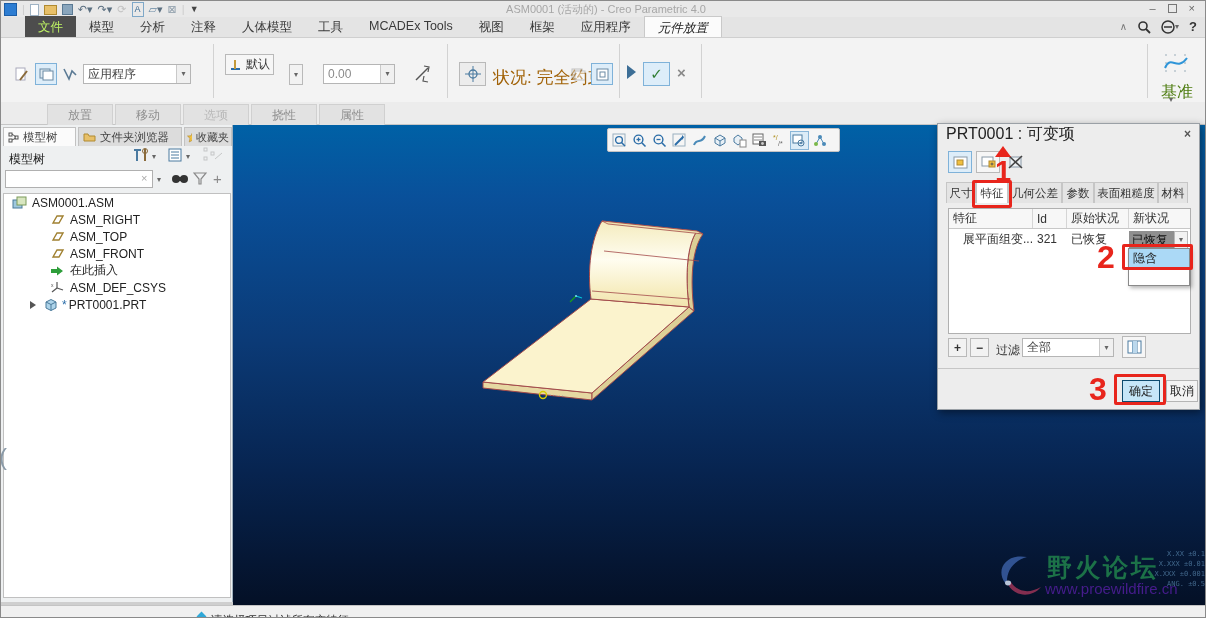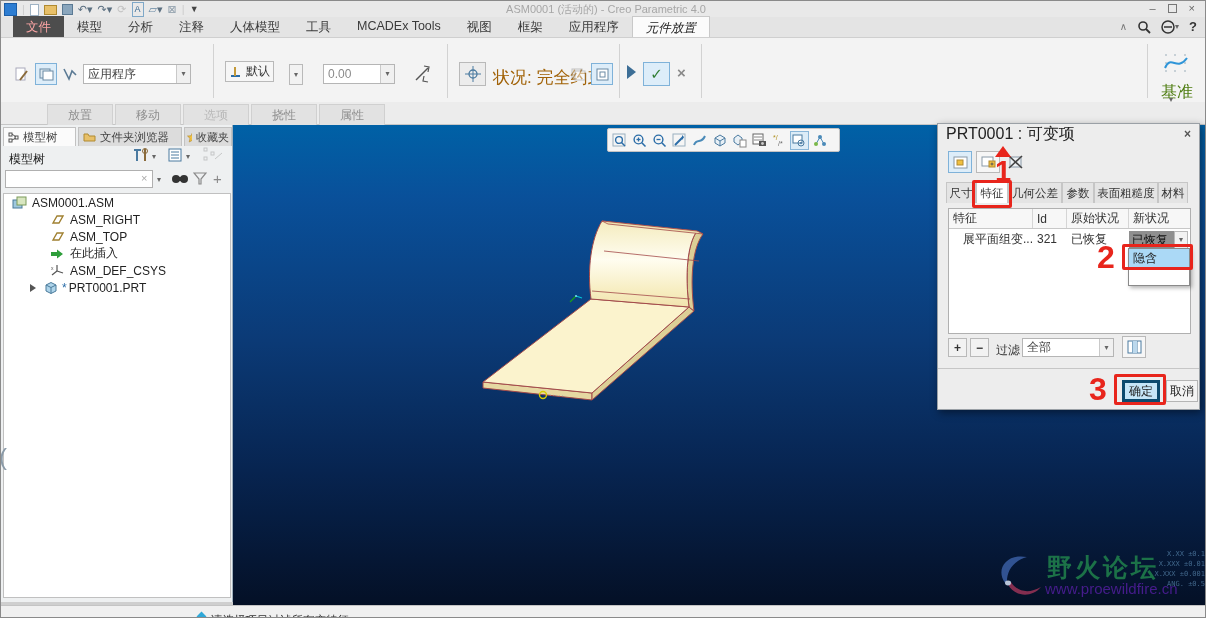--- a/index.html
+++ b/index.html
@@ -14,21 +14,21 @@
 .caret{font-size:8px;color:#666;line-height:1}
 
 #titlebar{position:absolute;left:0;top:0;width:100%;height:16px;background:#e9e9e9}
 #titlebar .win-title{position:absolute;left:420px;top:1px;width:370px;text-align:center;color:#a7a7a7;font-size:11px}
 .qat{position:absolute;top:1px;display:flex;align-items:center;gap:5px}
 .qat span{font-size:11px;color:#5b6f80;line-height:13px}
 .winctl{position:absolute;top:1px;display:flex;gap:12px;color:#666;font-size:11px}
 
 #ribbontabs{position:absolute;left:0;top:16px;width:100%;height:21px;background:#e4e4e4;border-bottom:1px solid #cfcfcf;display:flex;align-items:flex-end}
 .rtab{height:21px;padding:3px 13px 0 13px;font-size:12.5px;color:#3a3a3a;cursor:default}
-.rtab.file{background:#4d4d4d;color:#fca5a5;margin-left:12px}
+.rtab.file{background:#4d4d4d;color:#bef264;margin-left:24px}
 .rtab.active{background:#fbfbfb;border:1px solid #c9c9c9;border-bottom:none;font-style:italic;color:#222}
 .rt-icons{position:absolute;right:8px;top:2px;display:flex;gap:10px;align-items:center;color:#333}
 
 #ribbonbody{position:absolute;left:0;top:37px;width:100%;height:64px;background:#f3f3f3}
 .combo{display:flex;align-items:center;height:20px;background:#fff;border:1px solid #b5b5b5}
 .combo .val{flex:1;padding:0 4px;color:#444;font-size:12px;white-space:nowrap;overflow:hidden}
 .combo .dd{width:14px;height:100%;border-left:1px solid #c9c9c9;background:#f0f0f0;display:flex;align-items:center;justify-content:center}
 
 #subtabs{position:absolute;left:0;top:101px;width:100%;height:23px;background:#ececec;border-bottom:1px solid #c6c6c6}
 .stab{position:absolute;top:2px;height:21px;width:66px;background:#e2e2e2;border:1px solid #d0d0d0;border-bottom:none;text-align:center;line-height:20px;color:#8f8f8f;font-size:12px}
@@ -131,21 +131,21 @@
       </svg>
   </div>
   <div class="combo abs" style="left:82px;top:26px;width:108px">
     <span class="val">应用程序</span>
     <span class="dd">
         <span class="caret">▾</span>
       </span>
   </div>
   <div class="sep-v" style="left:212px;top:6px;height:54px"></div>
 
-  <div class="flex abs btn-border" style="left:224px;top:23px;height:21px;padding:0 3px;gap:4px;background:#f6f6f6">
+  <div class="flex abs btn-border" style="left:224px;top:16px;height:21px;padding:0 3px;gap:4px;background:#f6f6f6">
     <svg width="13" height="13">
         <line x1="2" y1="11" x2="11" y2="11" stroke="#2b6da8" stroke-width="2"></line>
         <line x1="6" y1="2" x2="6" y2="11" stroke="#c49a3a" stroke-width="2"></line>
       </svg>
     <span>默认</span>
   </div>
   <div class="ib btn-border abs" style="left:288px;top:26px;width:14px;height:21px">
       <span class="caret">▾</span>
     </div>
 
@@ -405,20 +405,26 @@
         </svg>
       <span style="margin-left:66px">ASM_RIGHT</span>
     </div>
     <div class="trow">
       <svg style="position:absolute;left:46px" width="15" height="11">
           <polygon points="3,9 7,2 13,2 9,9" fill="none" stroke="#a08030" stroke-width="1.4"></polygon>
         </svg>
       <span style="margin-left:66px">ASM_TOP</span>
     </div>
     <div class="trow">
+      <svg style="position:absolute;left:46px" width="15" height="11">
+          <polygon points="3,9 7,2 13,2 9,9" fill="none" stroke="#a08030" stroke-width="1.4"></polygon>
+        </svg>
+      <span style="margin-left:66px">ASM_FRONT</span>
+    </div>
+    <div class="trow">
       <svg style="position:absolute;left:46px" width="14" height="10">
           <polygon points="1,3 7,3 7,0.5 13,5 7,9.5 7,7 1,7" fill="#2e9e3a"></polygon>
         </svg>
       <span style="margin-left:66px">在此插入</span>
     </div>
     <div class="trow">
       <svg style="position:absolute;left:46px" width="15" height="13">
           <line x1="7" y1="7" x2="7" y2="1" stroke="#555" stroke-width="1.2"></line>
           <line x1="7" y1="7" x2="2" y2="11" stroke="#555" stroke-width="1.2"></line>
           <line x1="7" y1="7" x2="13" y2="9" stroke="#555" stroke-width="1.2"></line>
@@ -512,21 +518,21 @@
   <div class="ib btn-border abs" style="left:184px;top:212px;width:24px;height:22px;background:#f6f6f6">
     <svg width="15" height="14">
         <rect x="1" y="1" width="13" height="12" fill="#fff" stroke="#4a7aa0"></rect>
         <line x1="5.5" y1="1" x2="5.5" y2="13" stroke="#4a7aa0"></line>
         <line x1="10" y1="1" x2="10" y2="13" stroke="#4a7aa0"></line>
         <rect x="5.5" y="1" width="4.5" height="12" fill="#bcd8ec"></rect>
       </svg>
   </div>
 
   <div class="abs" style="left:0;top:244px;width:100%;height:1px;background:#c6c6c6"></div>
-  <div class="ib abs" style="left:184px;top:256px;width:38px;height:22px;background:#c6e6f8;border:3px solid #0c4a6e;font-size:12px;color:#222">确定</div>
+  <div class="ib abs" style="left:184px;top:256px;width:38px;height:22px;background:#c6e6f8;border:1px solid #0c4a6e;font-size:12px;color:#222">确定</div>
   <div class="ib abs" style="left:228px;top:256px;width:32px;height:22px;background:#f4f4f4;border:1px solid #b5b5b5;font-size:12px;color:#222">取消</div>
 </div>
 
 <div class="abs" style="left:994px;top:145px;z-index:6;text-align:center">
   <div style="width:0;height:0;margin:0 auto;border-left:8px solid transparent;border-right:8px solid transparent;border-bottom:11px solid #e8251c"></div>
   <div class="rednum" style="position:static;font-size:29px">1</div>
 </div>
 <div class="redrect" style="left:971px;top:179px;width:40px;height:28px;z-index:6"></div>
 <div class="rednum" style="left:1096px;top:240px;z-index:6">2</div>
 <div class="redrect" style="left:1121px;top:243px;width:71px;height:26px;z-index:6"></div>

